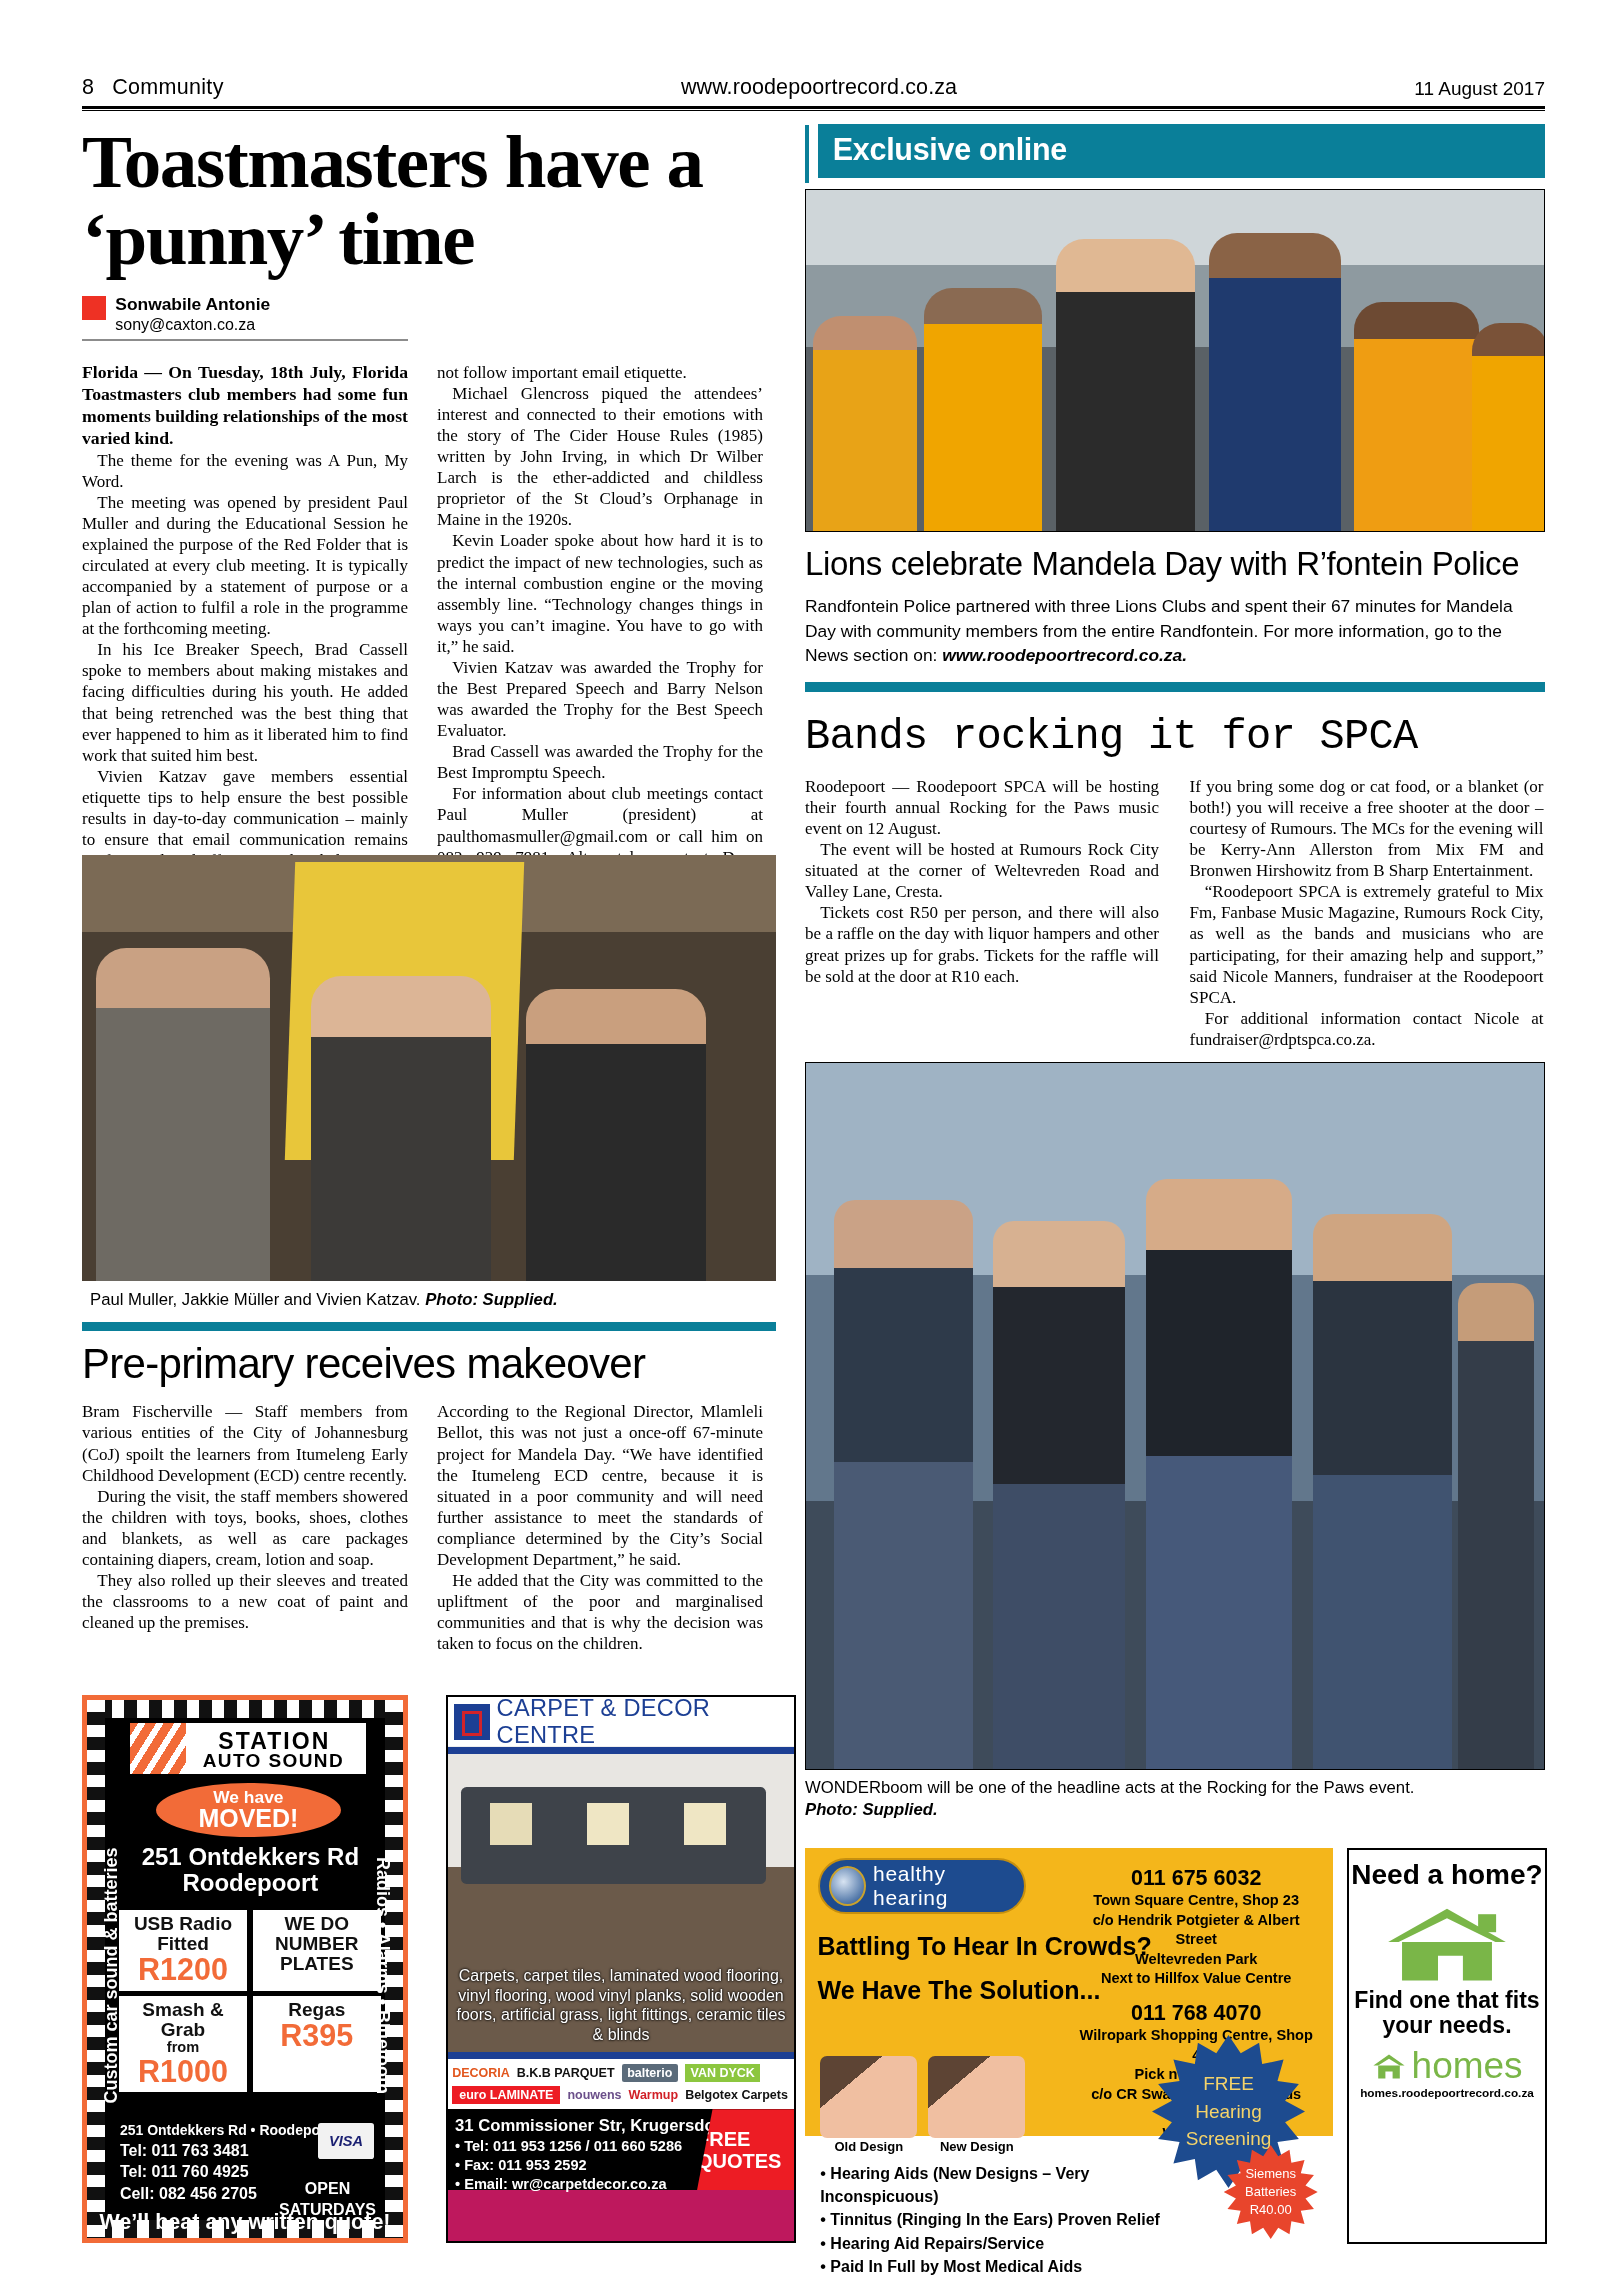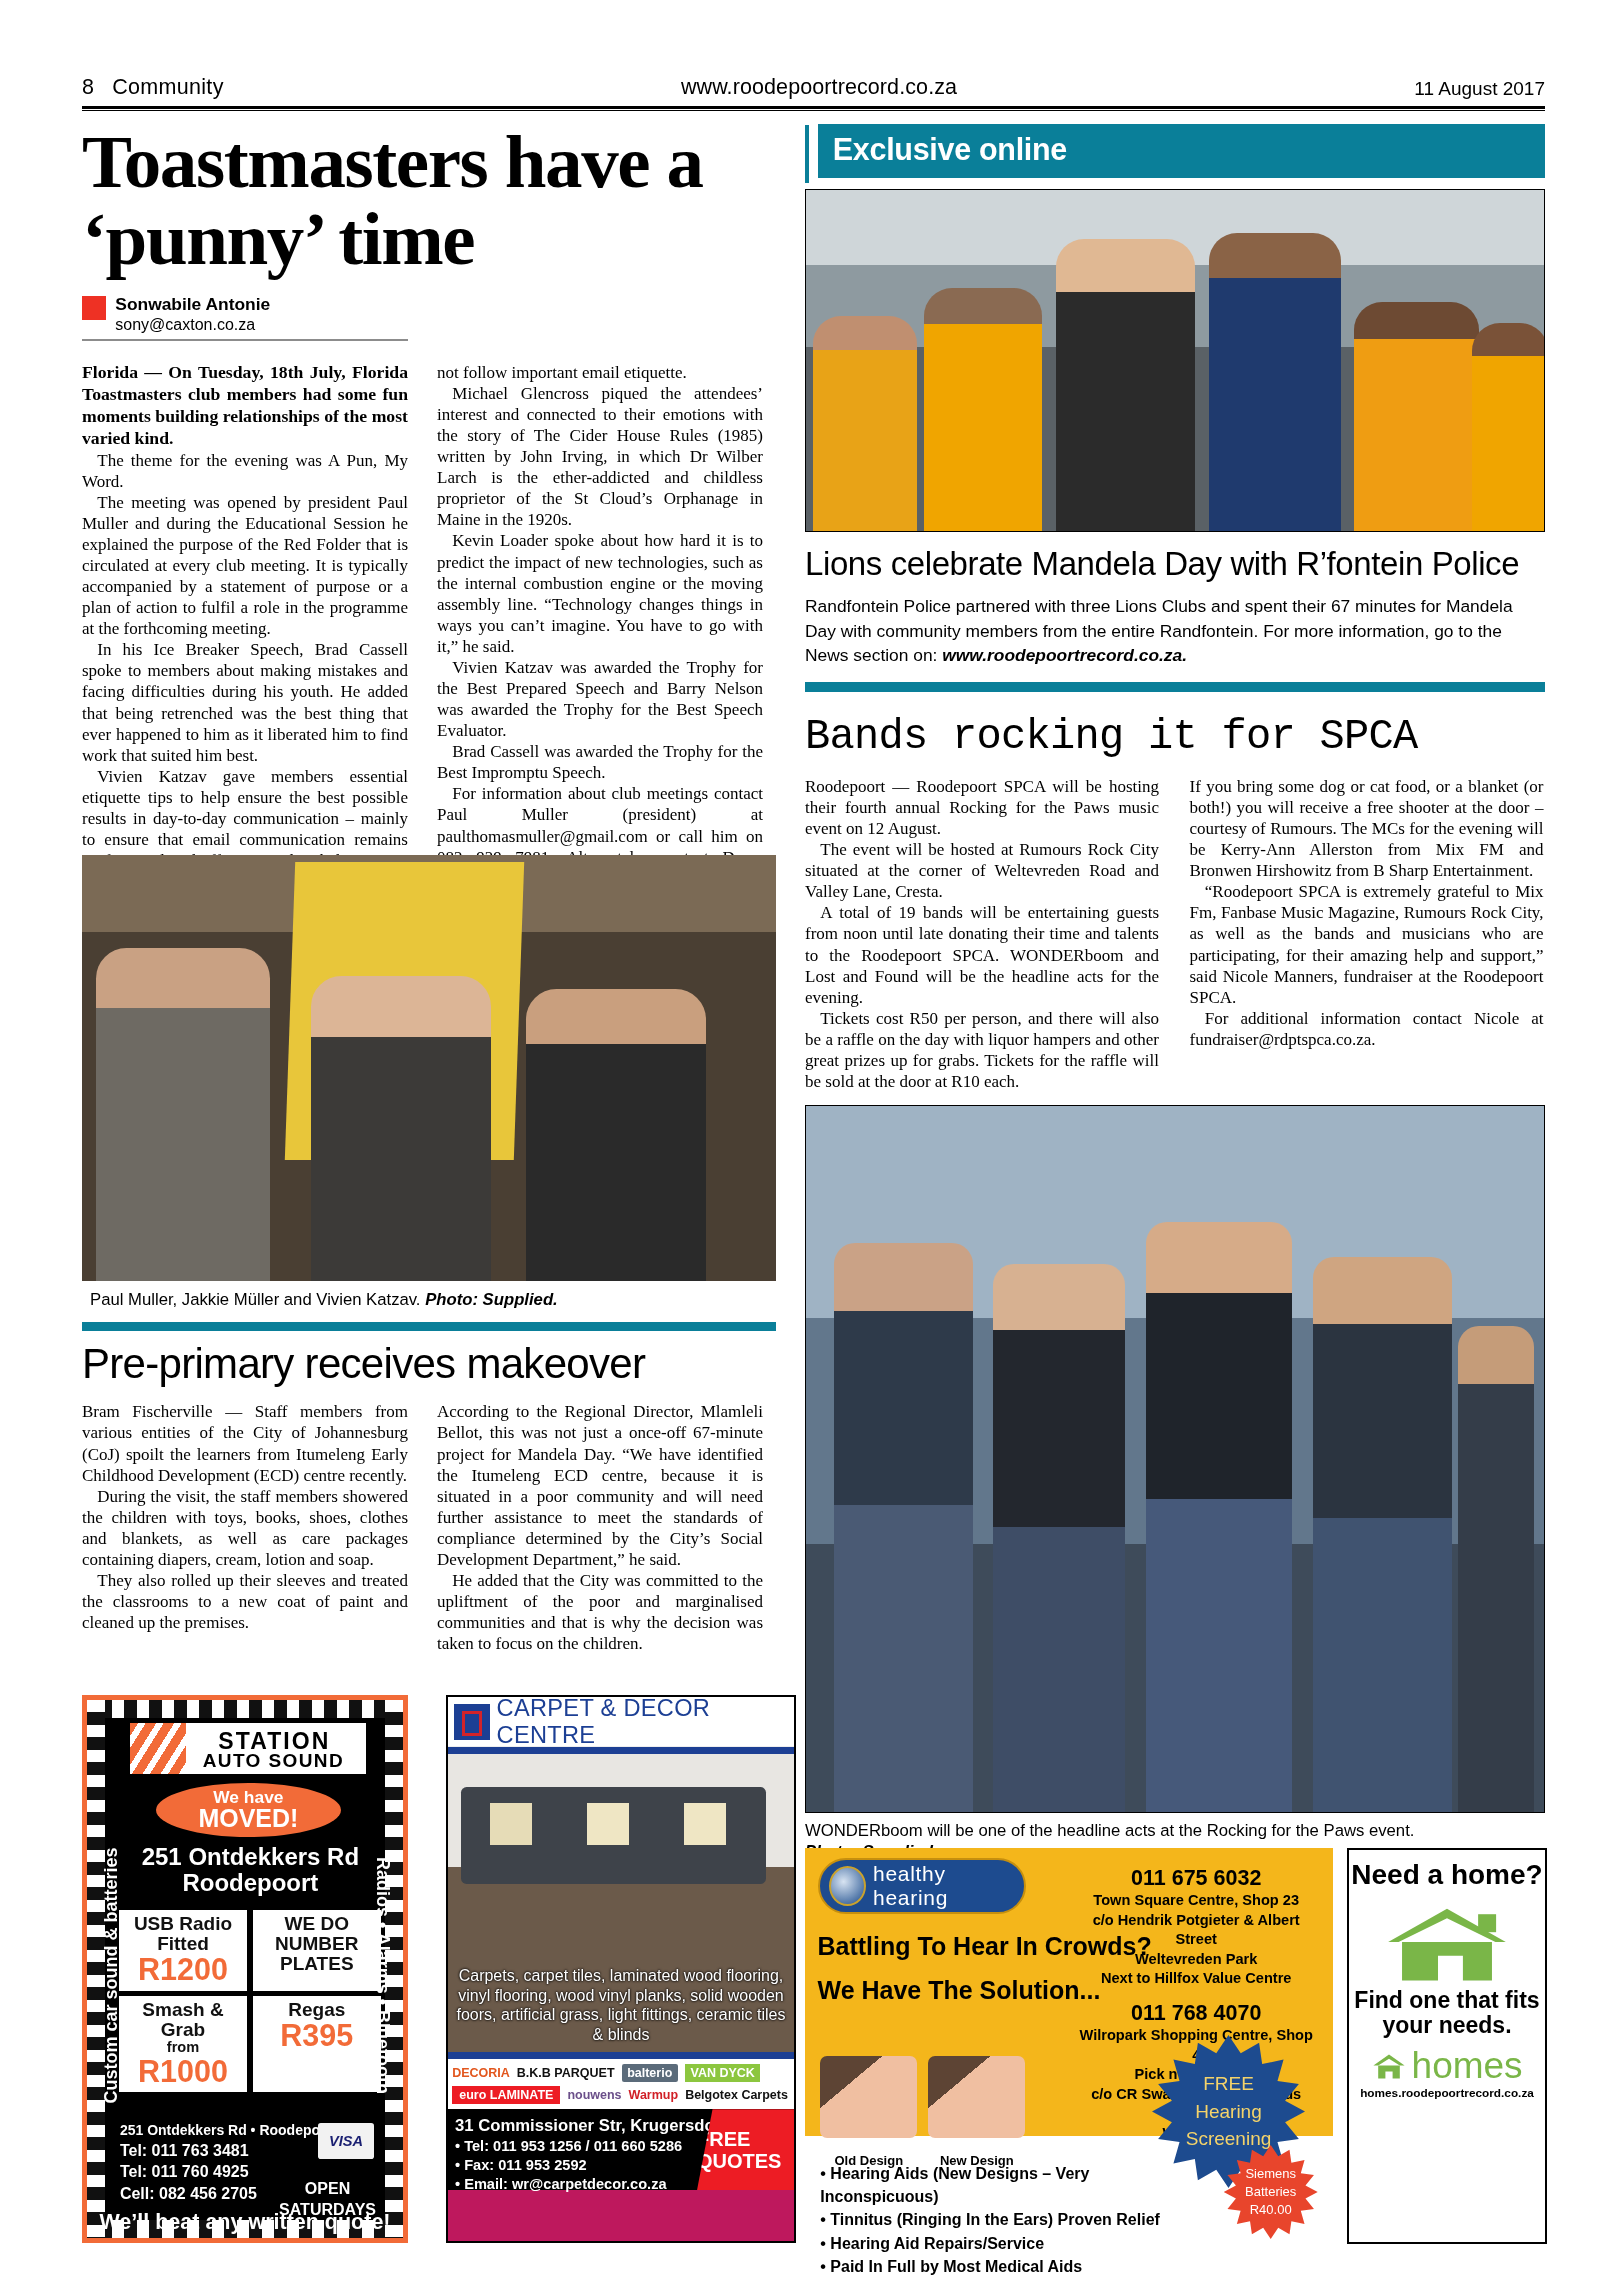--- a/index.html
+++ b/index.html
@@ -210,21 +210,21 @@
   .hh-q1 { font-family:"Liberation Sans", sans-serif; font-weight: bold; font-size: 25px; margin-top: 18px; }
   .hh-q2 { font-family:"Liberation Sans", sans-serif; font-weight: bold; font-size: 25px; margin-top: 15.3px; }
   .hh-right { position: absolute; right: 15.3px; top: 18px; width: 243px; text-align: center;
      font-family:"Liberation Sans", sans-serif; }
   .hh-phone { font-weight: bold; font-size: 21.5px; }
   .hh-addr { font-weight: bold; font-size: 14.6px; line-height: 1.34; }
   .hh-ears { position: absolute; left: 15.3px; top: 208px; display: flex; gap: 11px; }
   .hh-ear { width: 97px; }
   .hh-ear .img { width: 97px; height: 82px; border-radius: 7px;
      background: linear-gradient(140deg,#5d4434 0 32%, #f0bfa1 32% 100%); }
-  .hh-ear .cap { text-align:center; font-family:"Liberation Sans", sans-serif; font-weight:bold; font-size: 13px; margin-top:15px; }
+  .hh-ear .cap { text-align:center; font-family:"Liberation Sans", sans-serif; font-weight:bold; font-size: 13px; margin-top:1px; }
   .hh-bullets { position: absolute; left: 15.3px; top: 314px; width: 389px;
      font-family:"Liberation Sans", sans-serif; font-weight: bold; font-size: 16px; line-height: 1.45; }
   .hh-star { position: absolute; right: 28px; top: 187px; width: 153px; height: 153px; background: #1d4b8f;
      color:#f4d36a; display:flex; flex-direction:column; align-items:center; justify-content:center;
      font-family:"Liberation Sans", sans-serif; font-size: 19px; line-height: 1.45; text-align:center;
      clip-path: polygon(50% 0%,58% 12%,70% 5%,72% 19%,86% 16%,82% 30%,96% 32%,87% 43%,100% 50%,87% 57%,96% 68%,82% 70%,86% 84%,72% 81%,70% 95%,58% 88%,50% 100%,42% 88%,30% 95%,28% 81%,14% 84%,18% 70%,4% 68%,13% 57%,0% 50%,13% 43%,4% 32%,18% 30%,14% 16%,28% 19%,30% 5%,42% 12%); }
   .hh-star2 { position: absolute; right: 15.3px; top: 297px; width: 94px; height: 94px; background: #e8452c;
      color:#fff; display:flex; flex-direction:column; align-items:center; justify-content:center;
      font-family:"Liberation Sans", sans-serif; font-size: 13px; line-height: 1.4; text-align:center;
      clip-path: polygon(50% 0%,58% 12%,70% 5%,72% 19%,86% 16%,82% 30%,96% 32%,87% 43%,100% 50%,87% 57%,96% 68%,82% 70%,86% 84%,72% 81%,70% 95%,58% 88%,50% 100%,42% 88%,30% 95%,28% 81%,14% 84%,18% 70%,4% 68%,13% 57%,0% 50%,13% 43%,4% 32%,18% 30%,14% 16%,28% 19%,30% 5%,42% 12%); }
@@ -351,21 +351,20 @@
     </div>
 
     <div class="rule-teal-wide"></div>
 
     <h2 class="spca-title">Bands rocking it for SPCA</h2>
 
     <div class="spca-cols">
       <div class="spca-col bodytext">
         <p class="first">Roodepoort — Roodepoort SPCA will be hosting their fourth annual Rocking for the Paws music event on 12 August.</p>
         <p>The event will be hosted at Rumours Rock City situated at the corner of Weltevreden Road and Valley Lane, Cresta.</p>
-        <p>A total of 19 bands will be entertaining guests from noon until late donating their time and talents to the Roodepoort SPCA. WONDERboom and Lost and Found will be the headline acts for the evening.</p>
         <p>Tickets cost R50 per person, and there will also be a raffle on the day with liquor hampers and other great prizes up for grabs. Tickets for the raffle will be sold at the door at R10 each.</p>
       </div>
       <div class="spca-col bodytext">
         <p class="first">If you bring some dog or cat food, or a blanket (or both!) you will receive a free shooter at the door – courtesy of Rumours. The MCs for the evening will be Kerry-Ann Allerston from Mix FM and Bronwen Hirshowitz from B Sharp Entertainment.</p>
         <p>“Roodepoort SPCA is extremely grateful to Mix Fm, Fanbase Music Magazine, Rumours Rock City, as well as the bands and musicians who are participating, for their amazing help and support,” said Nicole Manners, fundraiser at the Roodepoort SPCA.</p>
         <p>For additional information contact Nicole at fundraiser@rdptspca.co.za.</p>
       </div>
     </div>
 
     <div class="band-photo">

